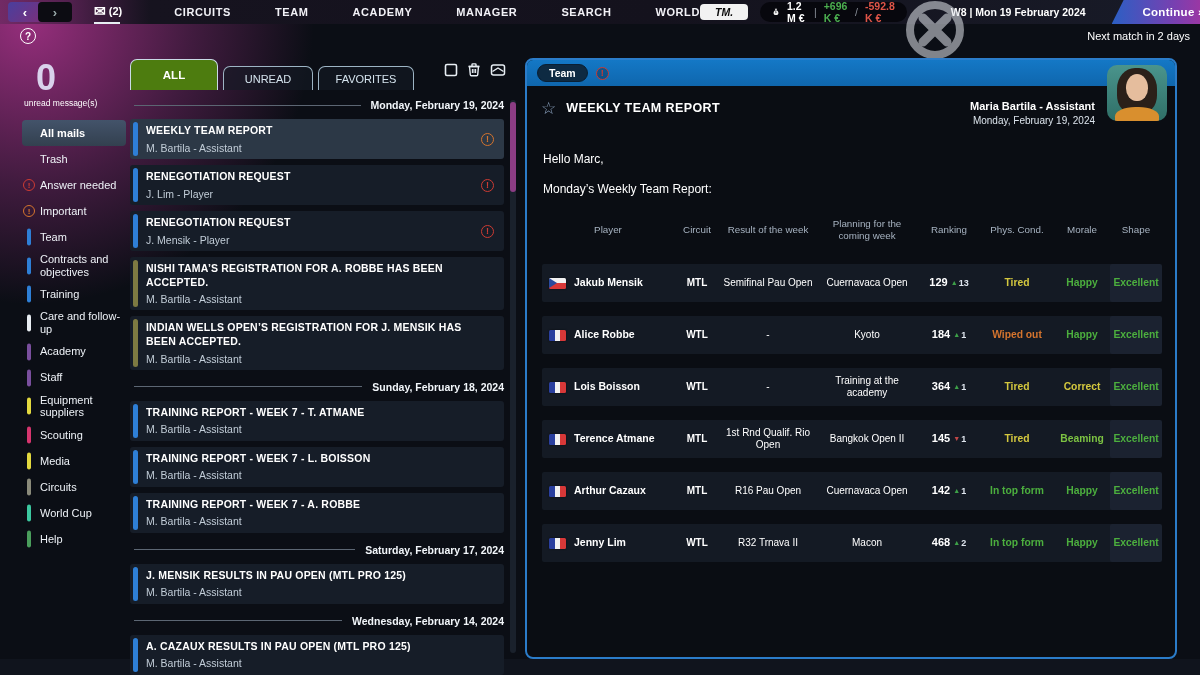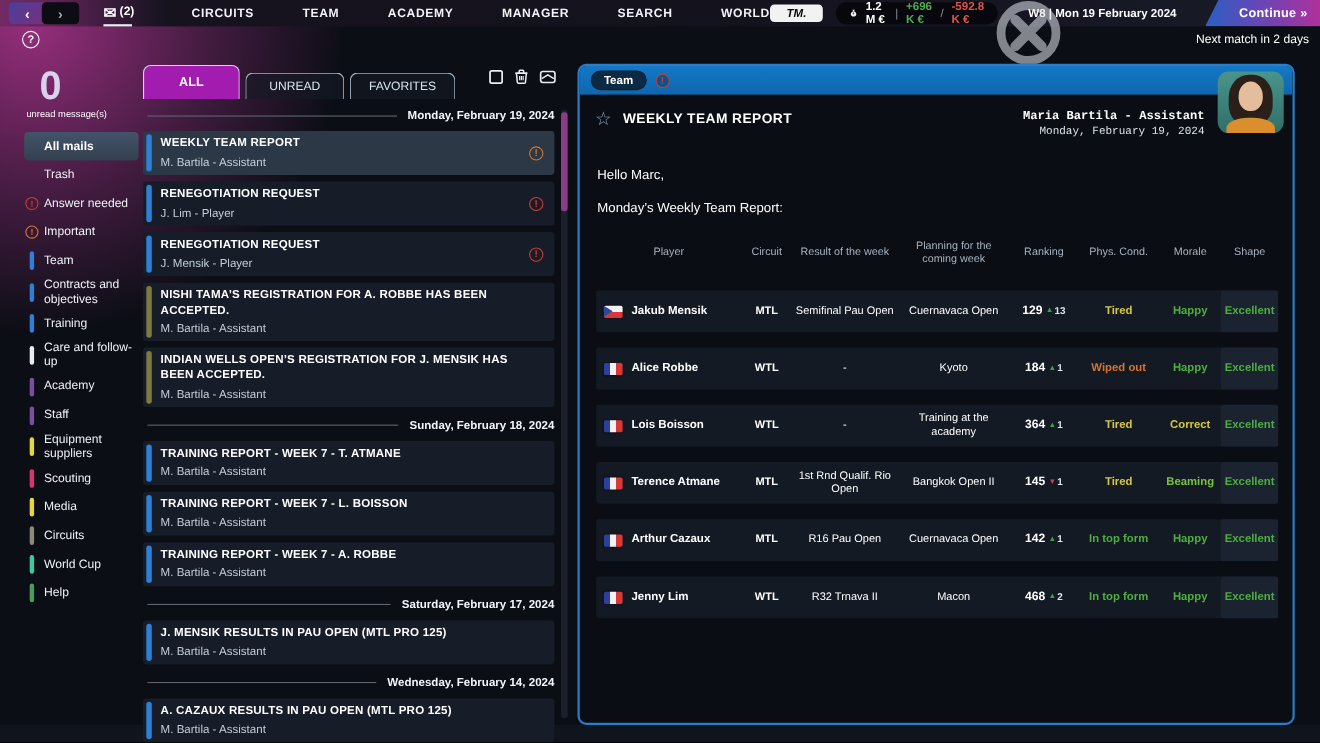--- a/index.html
+++ b/index.html
@@ -26,21 +26,21 @@
   .mail-ico-wrap::after { content:''; position:absolute; left:0; bottom:-3px; width:26px; height:2px; background:#e8eef4; }
   #main-nav { display:flex; gap:44px; margin-left:52px; }
   .nav-item { color:#f2f2f7; font-size:11px; font-weight:bold; letter-spacing:.6px; cursor:pointer; }
   #top-right { margin-left:auto; display:flex; align-items:center; gap:12px; }
   .tm-badge { background:#f2f2f2; color:#0a0a0a; font-weight:900; font-style:italic;
     font-size:10.5px; padding:2px 15px; border-radius:4px; }
   .fin-pill { background:#07070d; border-radius:12px; height:20px; display:flex; align-items:center;
     gap:7px; padding:0 12px; font-size:10.5px; font-weight:bold; }
   .fin-balance { color:#fff; } .fin-sep { color:#8a8f99; font-weight:normal; }
   .fin-gain { color:#4caf50; } .fin-loss { color:#e05548; }
-  .week-date { color:#fff; font-size:10.5px; font-weight:bold; margin-left:16px; white-space:nowrap; }
+  .week-date { color:#fff; font-size:10.5px; font-weight:bold; margin-left:32px; white-space:nowrap; }
   .continue-btn { height:24px; min-width:116px; display:flex; align-items:center; justify-content:center;
     color:#fff; font-size:11.5px; font-weight:bold; letter-spacing:.3px;
     background:linear-gradient(90deg,#2b5fc4,#7a3fb0 55%,#bf2e96); 
     clip-path:polygon(12px 0, 100% 0, 100% 100%, 0 100%); padding:0 12px 0 20px; margin-left:14px; cursor:pointer; }
 
   #sub-bar { position:absolute; left:0; top:24px; width:1200px; height:32px; z-index:3; }
   .help-circle { position:absolute; left:20px; top:4px; width:16px; height:16px; border:1.5px solid #fff;
     border-radius:50%; color:#fff; font-size:10px; font-weight:bold; display:flex; align-items:center; justify-content:center; cursor:pointer; }
   .next-match { position:absolute; right:10px; top:6px; color:#fff; font-size:11px; }
   #watermark { position:absolute; left:893px; top:0px; width:84px; height:58px; z-index:5; pointer-events:none; opacity:.55; }
@@ -57,21 +57,21 @@
     border:1.5px solid currentColor; border-radius:50%; font-size:8px; font-weight:bold;
     display:flex; align-items:center; justify-content:center; }
   .slabel { color:#eef2f7; font-size:11px; line-height:1.15; }
   .side-item.selected .slabel { font-weight:bold; color:#fff; }
 
   
   #mail-panel { position:absolute; left:130px; top:58px; width:388px; bottom:16px; z-index:2; }
   #tab-row { display:flex; align-items:flex-end; height:32px; position:relative; }
   .tab { border:1px solid #9db4c4; border-bottom:none; border-radius:7px 7px 0 0;
     display:flex; align-items:center; justify-content:center; color:#d5e4ee; cursor:pointer; background:rgba(20,27,36,.6); }
-  .tab.active { width:88px; height:31px; color:#fff; font-weight:bold; font-size:11.5px; border-color:#c9dae6; background:#a21caf; }
+  .tab.active { width:88px; height:31px; color:#fff; font-weight:bold; font-size:11.5px; border-color:#c9dae6; background:#4d7c0f; }
   .tab + .tab { margin-left:5px; }
   .tab.small { width:90px; height:24px; font-size:11px; }
   .tab.small2 { width:96px; height:24px; font-size:11px; }
   #mail-actions { position:absolute; right:12px; top:4px; display:flex; gap:9px; align-items:center; }
   #mail-actions svg { display:block; cursor:pointer; }
   #mail-scroll { position:relative; margin-top:4px; padding-right:14px; display:flex; flex-direction:column; gap:6px; }
   .mdate { display:flex; align-items:center; gap:10px; min-height:16px; margin-top:3px; }
   .mline { flex:1; height:1px; background:#5c6673; margin-left:4px; }
   .mdate-label { color:#f2f6fa; font-size:10.5px; font-weight:bold; white-space:nowrap; }
   .mail-item { position:relative; display:flex; align-items:center; background:#161d28; border-radius:3px;
@@ -96,21 +96,21 @@
   .cat-alert { width:13px; height:13px; border:1.5px solid #cc3b33; color:#cc3b33; border-radius:50%;
     font-size:9px; font-weight:bold; display:flex; align-items:center; justify-content:center; background:rgba(0,0,0,.25); }
   #avatar { position:absolute; right:8px; top:5px; width:60px; height:56px; border-radius:10px; overflow:hidden;
     background:linear-gradient(180deg,#4a948c,#2f6f67); }
   .av-hair { position:absolute; left:10px; top:3px; width:40px; height:46px; border-radius:45% 45% 40% 40%; background:#2b2019; }
   .av-face { position:absolute; left:19px; top:9px; width:22px; height:27px; border-radius:50% 50% 46% 46%; background:#e5bd9d; }
   .av-body { position:absolute; left:8px; bottom:-6px; width:44px; height:20px; border-radius:46% 46% 0 0; background:#d98f2e; }
   #title-row { display:flex; align-items:flex-start; padding:14px 80px 0 14px; }
   .star { color:#8aa0bd; font-size:17px; margin-right:10px; line-height:1; cursor:pointer; }
   .mail-title-big { color:#fff; font-size:12.5px; font-weight:bold; letter-spacing:.4px; margin-top:1px; }
-  .sender-block { margin-left:auto; text-align:right;font-family:Liberation Mono, monospace; }
+  .sender-block { margin-left:auto; text-align:right; }
   .sender-name { color:#fff; font-size:11px; font-weight:bold; }
   .sender-date { color:#dce4ec; font-size:10px; margin-top:3px; }
   .body-line { color:#fff; font-size:12px; margin-left:16px; }
   .greeting { margin-top:26px; }
   .intro { margin-top:16px; }
 
   #report-table { margin:14px 15px 0 15px; }
   .trow { display:grid; grid-template-columns:132px 46px 96px 102px 62px 74px 56px 52px; align-items:center; }
   .thead { min-height:40px; }
   .th { color:#a7b3c1; font-size:9.8px; text-align:center; line-height:1.2; padding:2px; }

